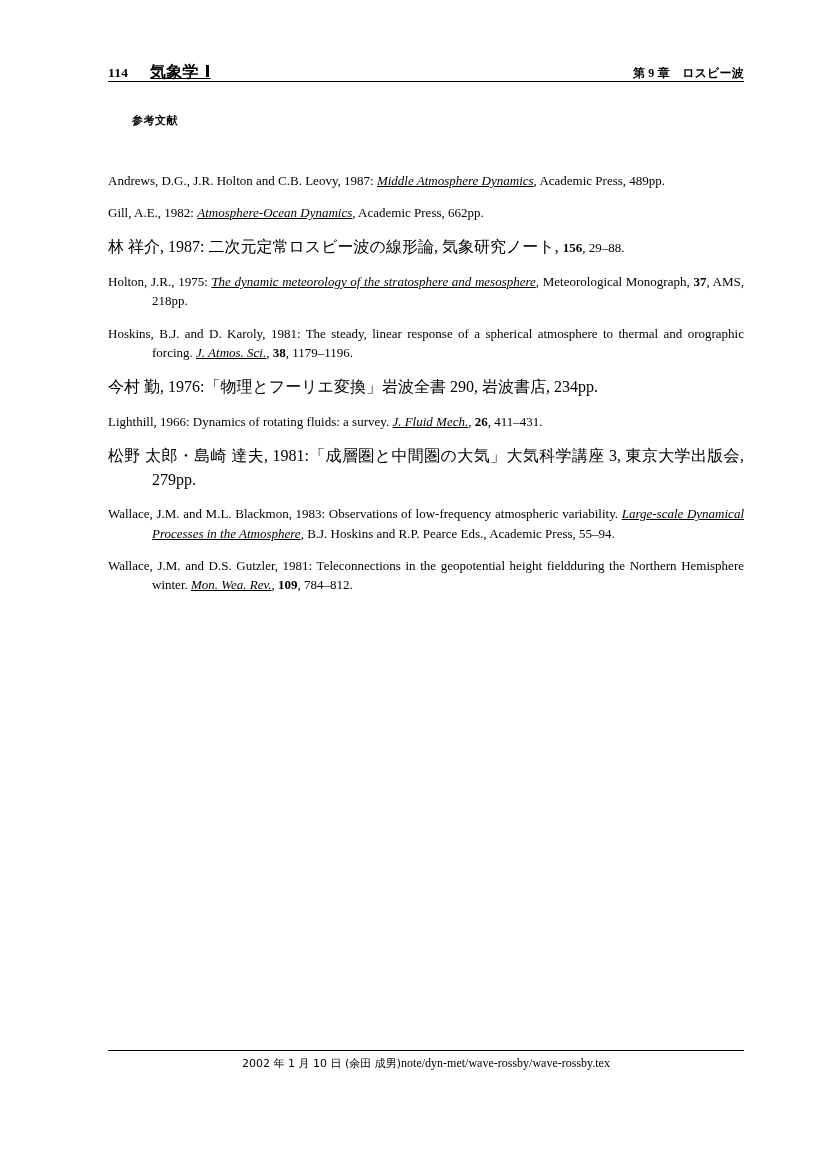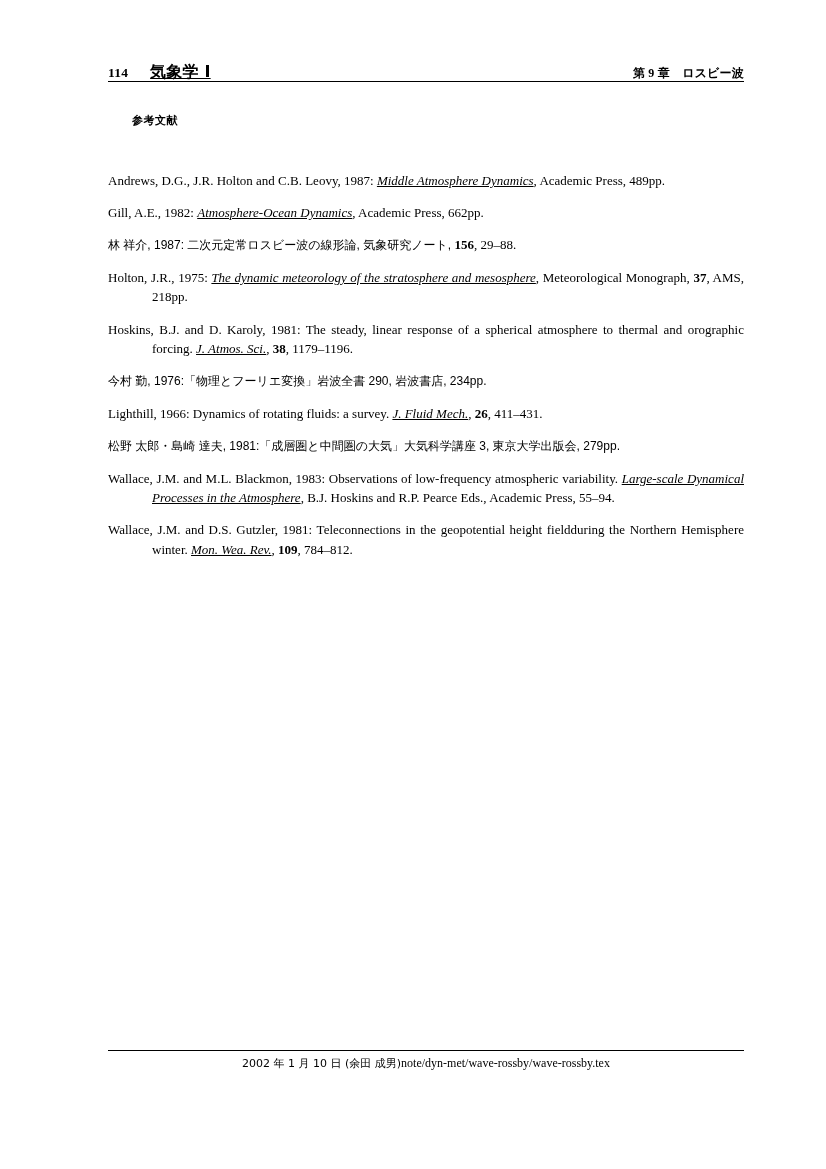--- a/index.html
+++ b/index.html
@@ -85,22 +85,22 @@
   }
   .bibitem {
     padding-left: 44px;
     text-indent: -44px;
     margin-bottom: 2.5px;
     text-align: justify;
   }
   .bibitem i { font-style: italic; text-decoration: underline; }
   .bibitem b { font-weight: bold; }
   .jp {
-    font-family: Liberation Sans, sans-serif;
-    font-size: 12px;
+    font-family: Liberation Serif, serif;
+    font-size: 16px;
   }
   
   .footer-rule {
     position: absolute;
     left: 95px;
     top: 1050px;
     width: 636px;
     height: 1px;
     background: #000000;
   }

